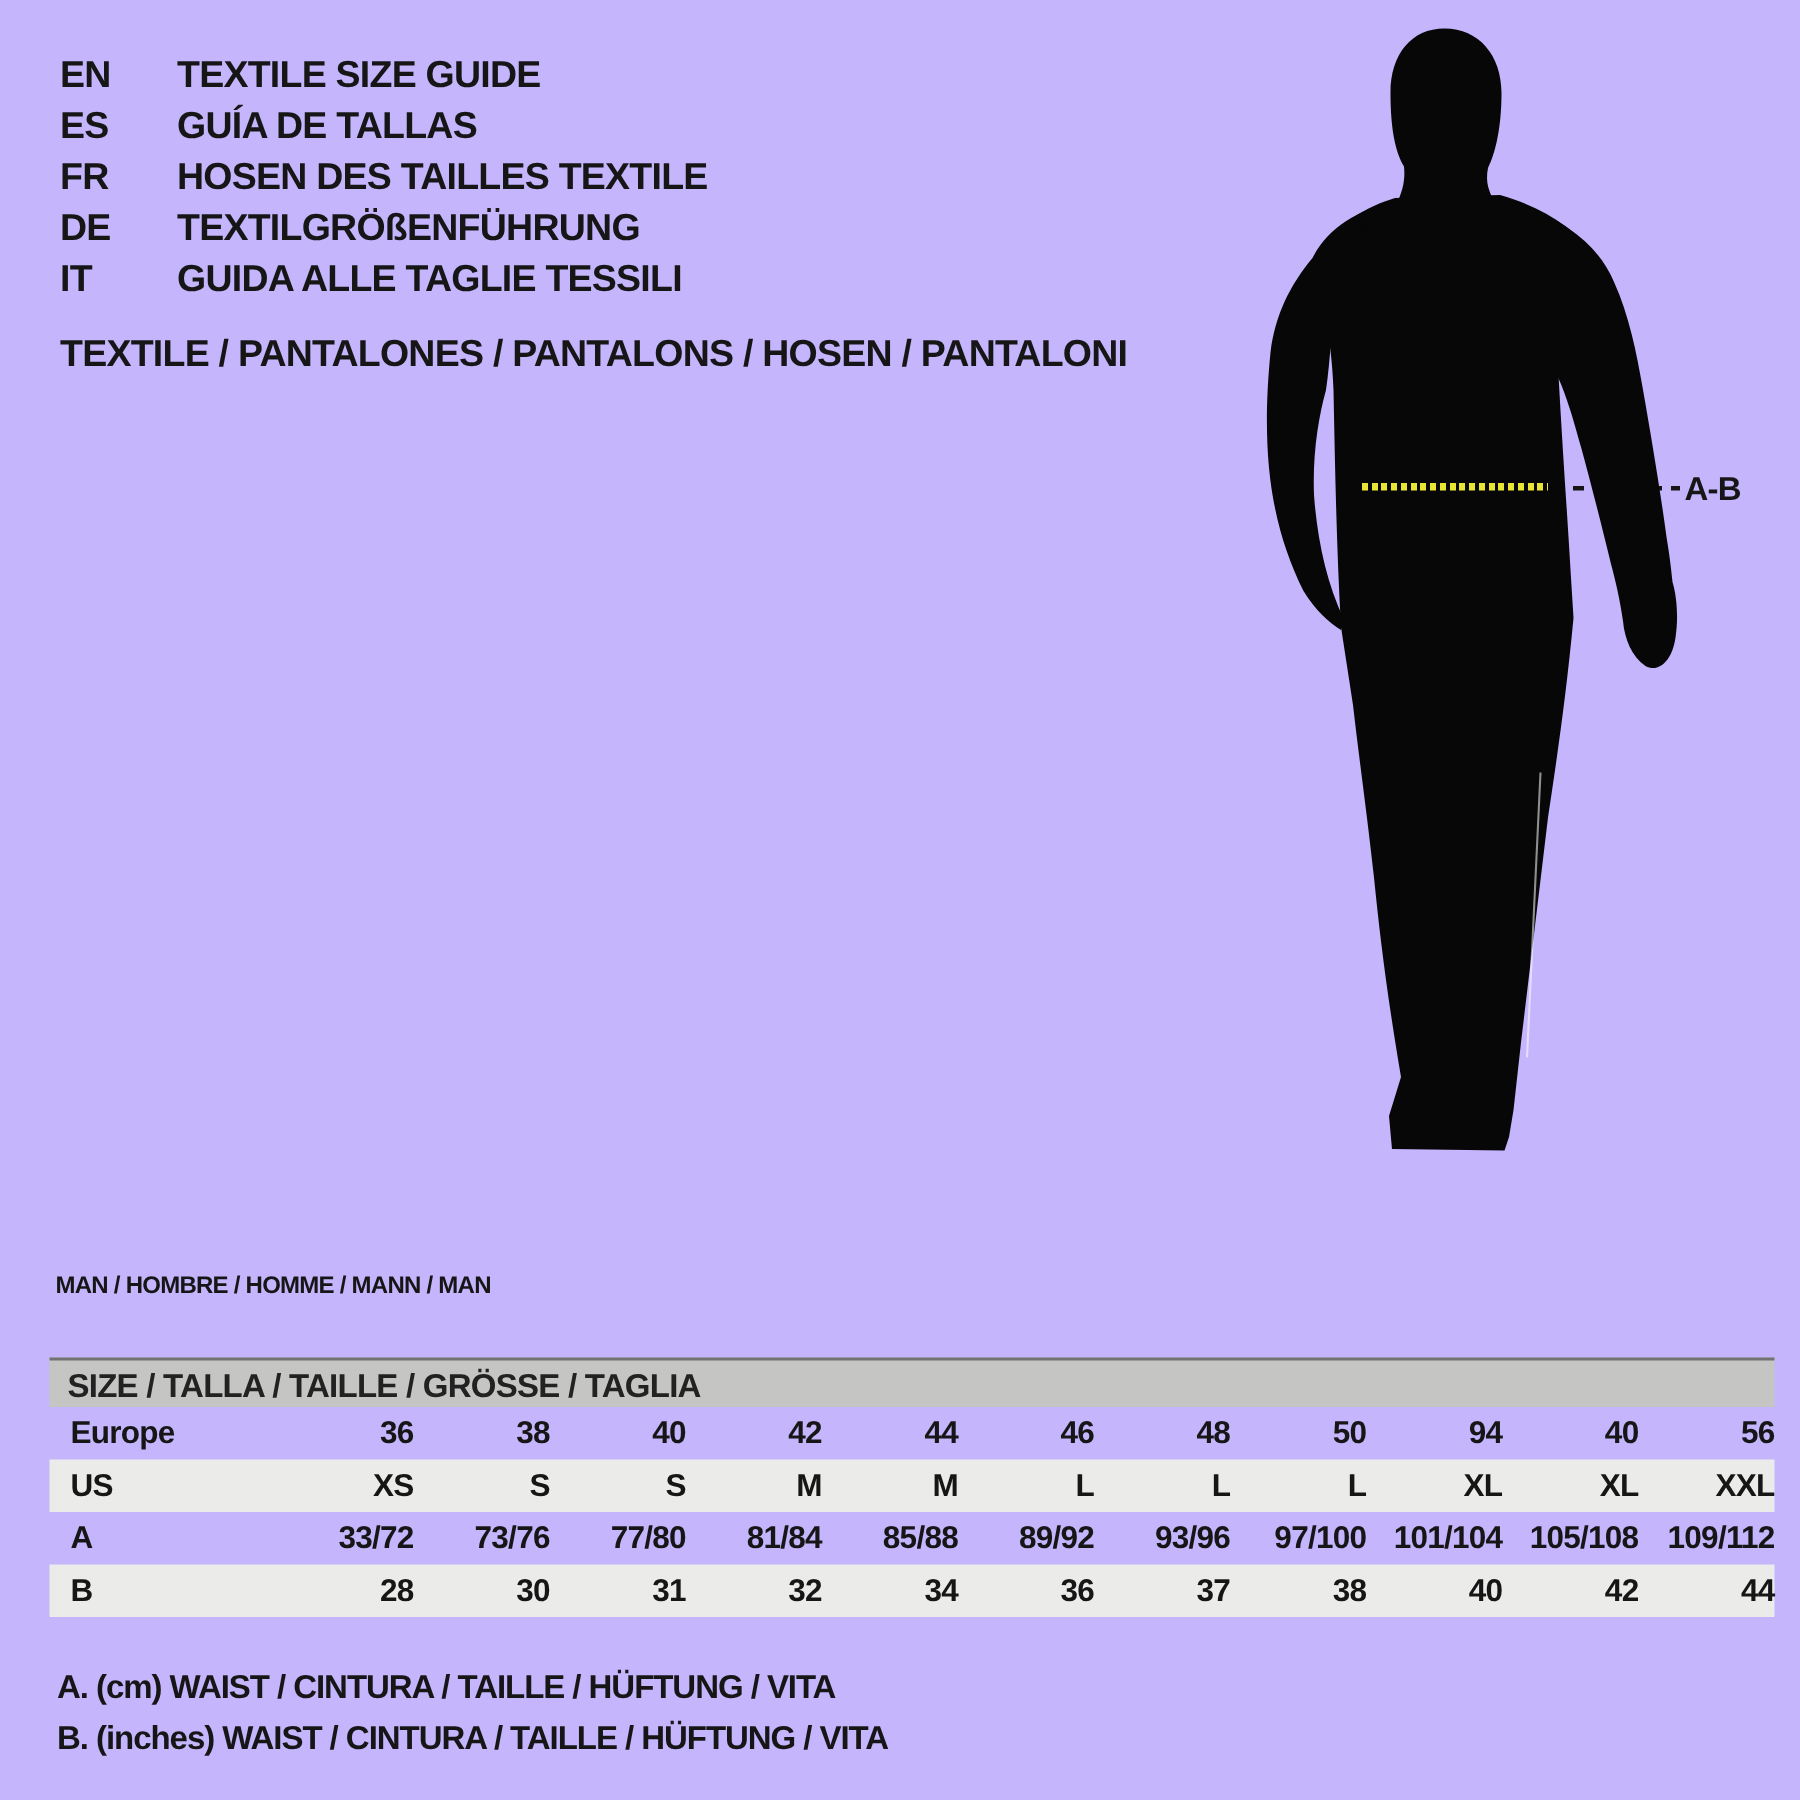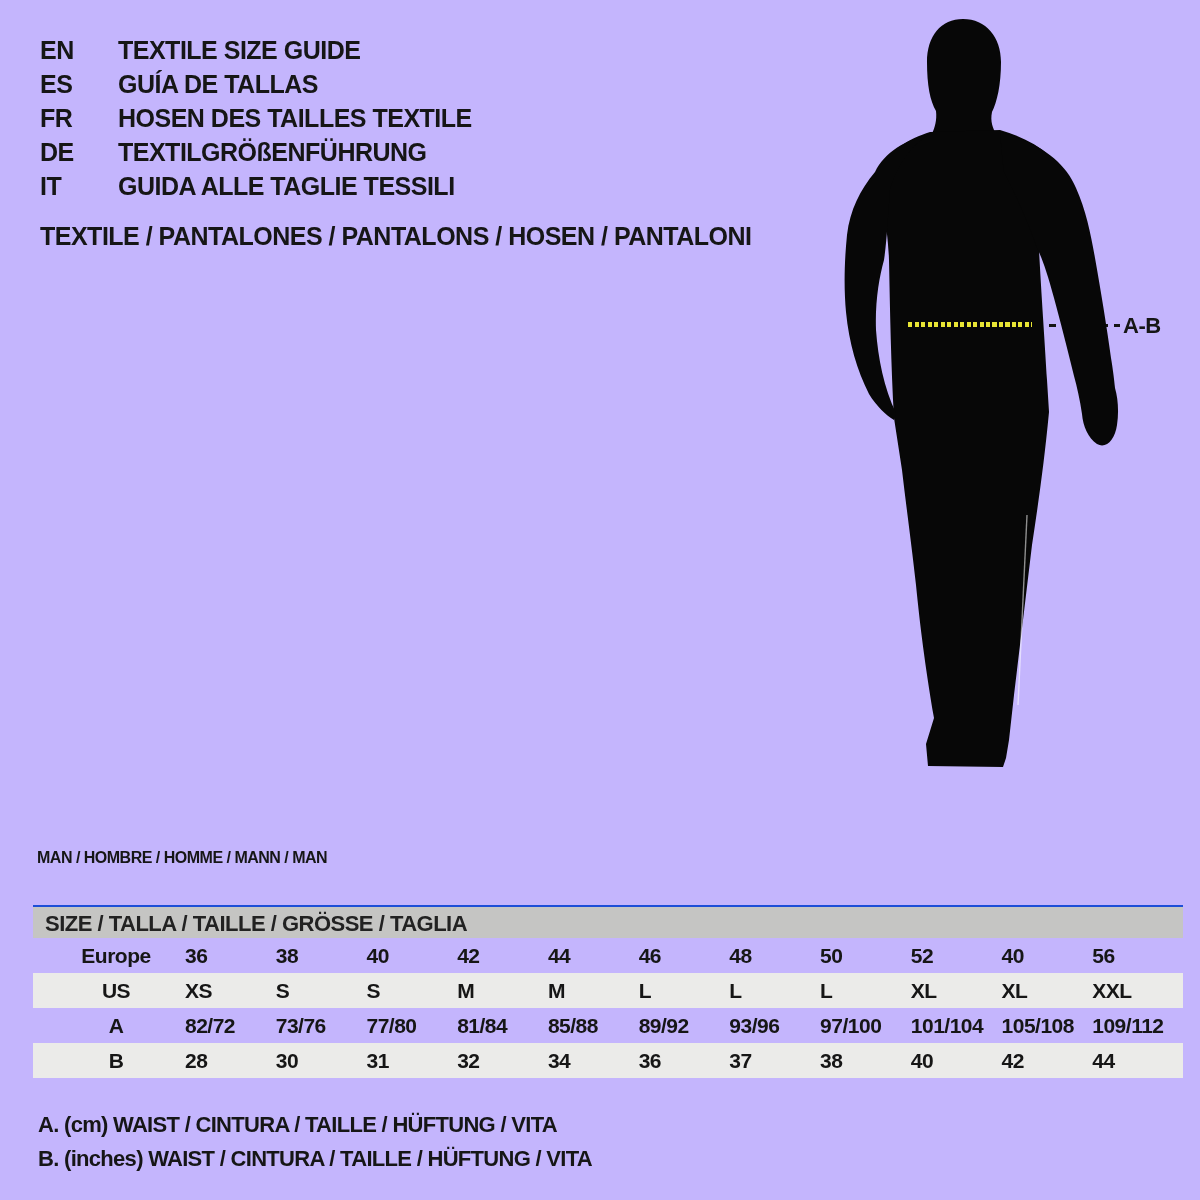--- a/index.html
+++ b/index.html
@@ -19,26 +19,26 @@
   .figure svg{display:block;width:100%;height:100%;}
   .dash-line{position:absolute;left:1036px;top:324px;width:84px;height:3px;z-index:1;
     background:repeating-linear-gradient(90deg,#151515 0 7px,transparent 7px 13px);}
   .dot-line{position:absolute;left:908px;top:322px;width:124px;height:5px;z-index:3;
     background:repeating-linear-gradient(90deg,#e8e534 0 4px,transparent 4px 6.5px);}
   .measure-label{position:absolute;left:1123px;top:313px;font-size:22px;font-weight:700;letter-spacing:-0.5px;z-index:3;}
   
   .man-line{position:absolute;left:37px;top:849px;font-size:16px;font-weight:700;letter-spacing:-0.5px;white-space:nowrap;}
   
   .size-table{position:absolute;left:33px;top:905px;width:1150px;}
-  .t-header{height:33px;line-height:33px;background:#c5c5c3;border-top:2px solid #1d4ed8;
+  .t-header{height:33px;line-height:33px;background:#c5c5c3;border-top:2px solid #737373;
     padding-left:12px;font-size:22px;font-weight:700;letter-spacing:-0.5px;color:#222;box-sizing:border-box;}
   .t-row{display:grid;grid-template-columns:152px repeat(11,1fr);height:35px;line-height:35px;}
   .t-row.striped{background:#ebebe9;}
-  .t-label{padding-left:14px;font-size:21px;font-weight:700;letter-spacing:-0.5px;text-align:center;}
-  .t-cell{font-size:21px;font-weight:700;letter-spacing:-0.5px;text-align:left;white-space:nowrap;}
+  .t-label{padding-left:14px;font-size:21px;font-weight:700;letter-spacing:-0.5px;text-align:left;}
+  .t-cell{font-size:21px;font-weight:700;letter-spacing:-0.5px;text-align:right;white-space:nowrap;}
   
   .notes{position:absolute;left:38px;top:1108px;}
   .note-line{height:34px;line-height:34px;font-size:22px;font-weight:700;letter-spacing:-0.7px;white-space:nowrap;}
 </style>
 </head>
 <body>
 
 <div class="canvas">
 
   <div class="lang-block">
@@ -95,21 +95,21 @@
     <div class="t-row">
       <div class="t-label">Europe</div>
       <div class="t-cell">36</div>
       <div class="t-cell">38</div>
       <div class="t-cell">40</div>
       <div class="t-cell">42</div>
       <div class="t-cell">44</div>
       <div class="t-cell">46</div>
       <div class="t-cell">48</div>
       <div class="t-cell">50</div>
-      <div class="t-cell">52</div>
+      <div class="t-cell">94</div>
       <div class="t-cell">40</div>
       <div class="t-cell">56</div>
     </div>
 
     <div class="t-row striped">
       <div class="t-label">US</div>
       <div class="t-cell">XS</div>
       <div class="t-cell">S</div>
       <div class="t-cell">S</div>
       <div class="t-cell">M</div>
@@ -117,21 +117,21 @@
       <div class="t-cell">L</div>
       <div class="t-cell">L</div>
       <div class="t-cell">L</div>
       <div class="t-cell">XL</div>
       <div class="t-cell">XL</div>
       <div class="t-cell">XXL</div>
     </div>
 
     <div class="t-row">
       <div class="t-label">A</div>
-      <div class="t-cell">82/72</div>
+      <div class="t-cell">33/72</div>
       <div class="t-cell">73/76</div>
       <div class="t-cell">77/80</div>
       <div class="t-cell">81/84</div>
       <div class="t-cell">85/88</div>
       <div class="t-cell">89/92</div>
       <div class="t-cell">93/96</div>
       <div class="t-cell">97/100</div>
       <div class="t-cell">101/104</div>
       <div class="t-cell">105/108</div>
       <div class="t-cell">109/112</div>

